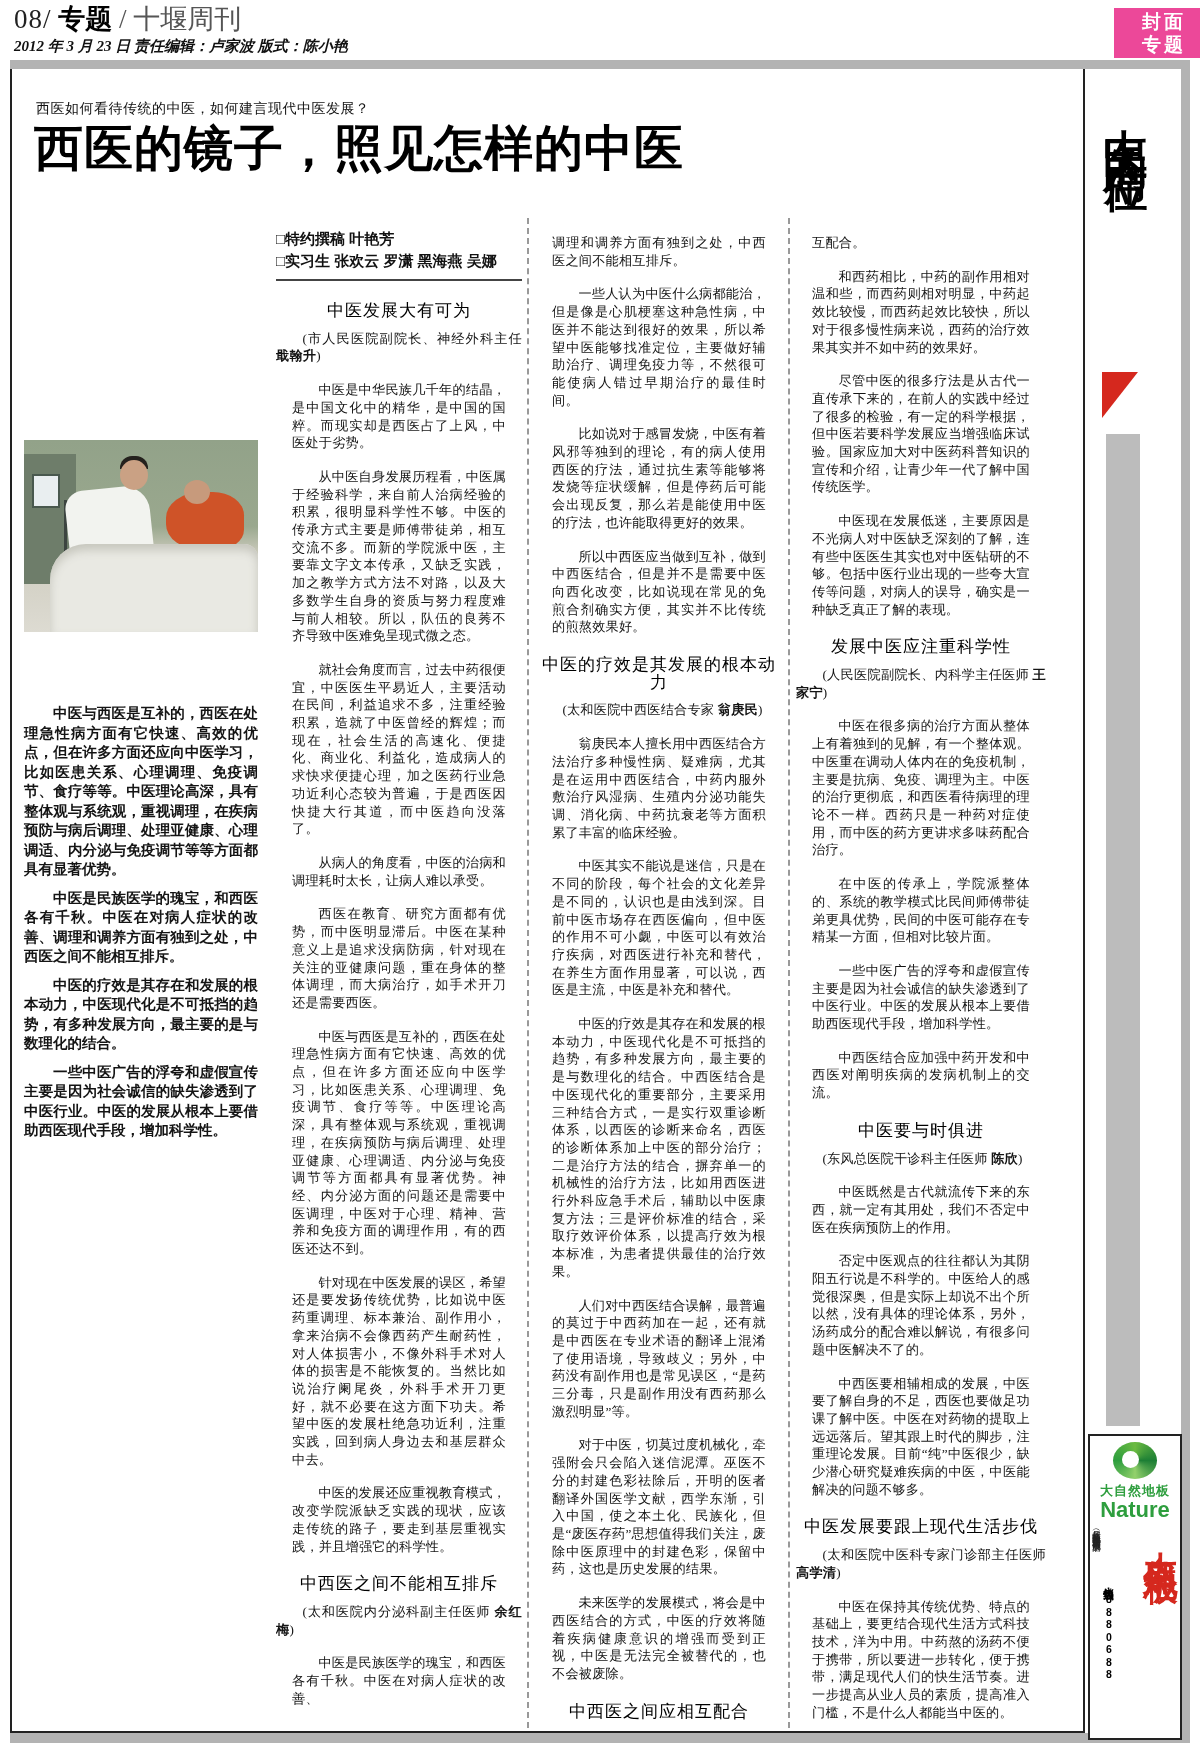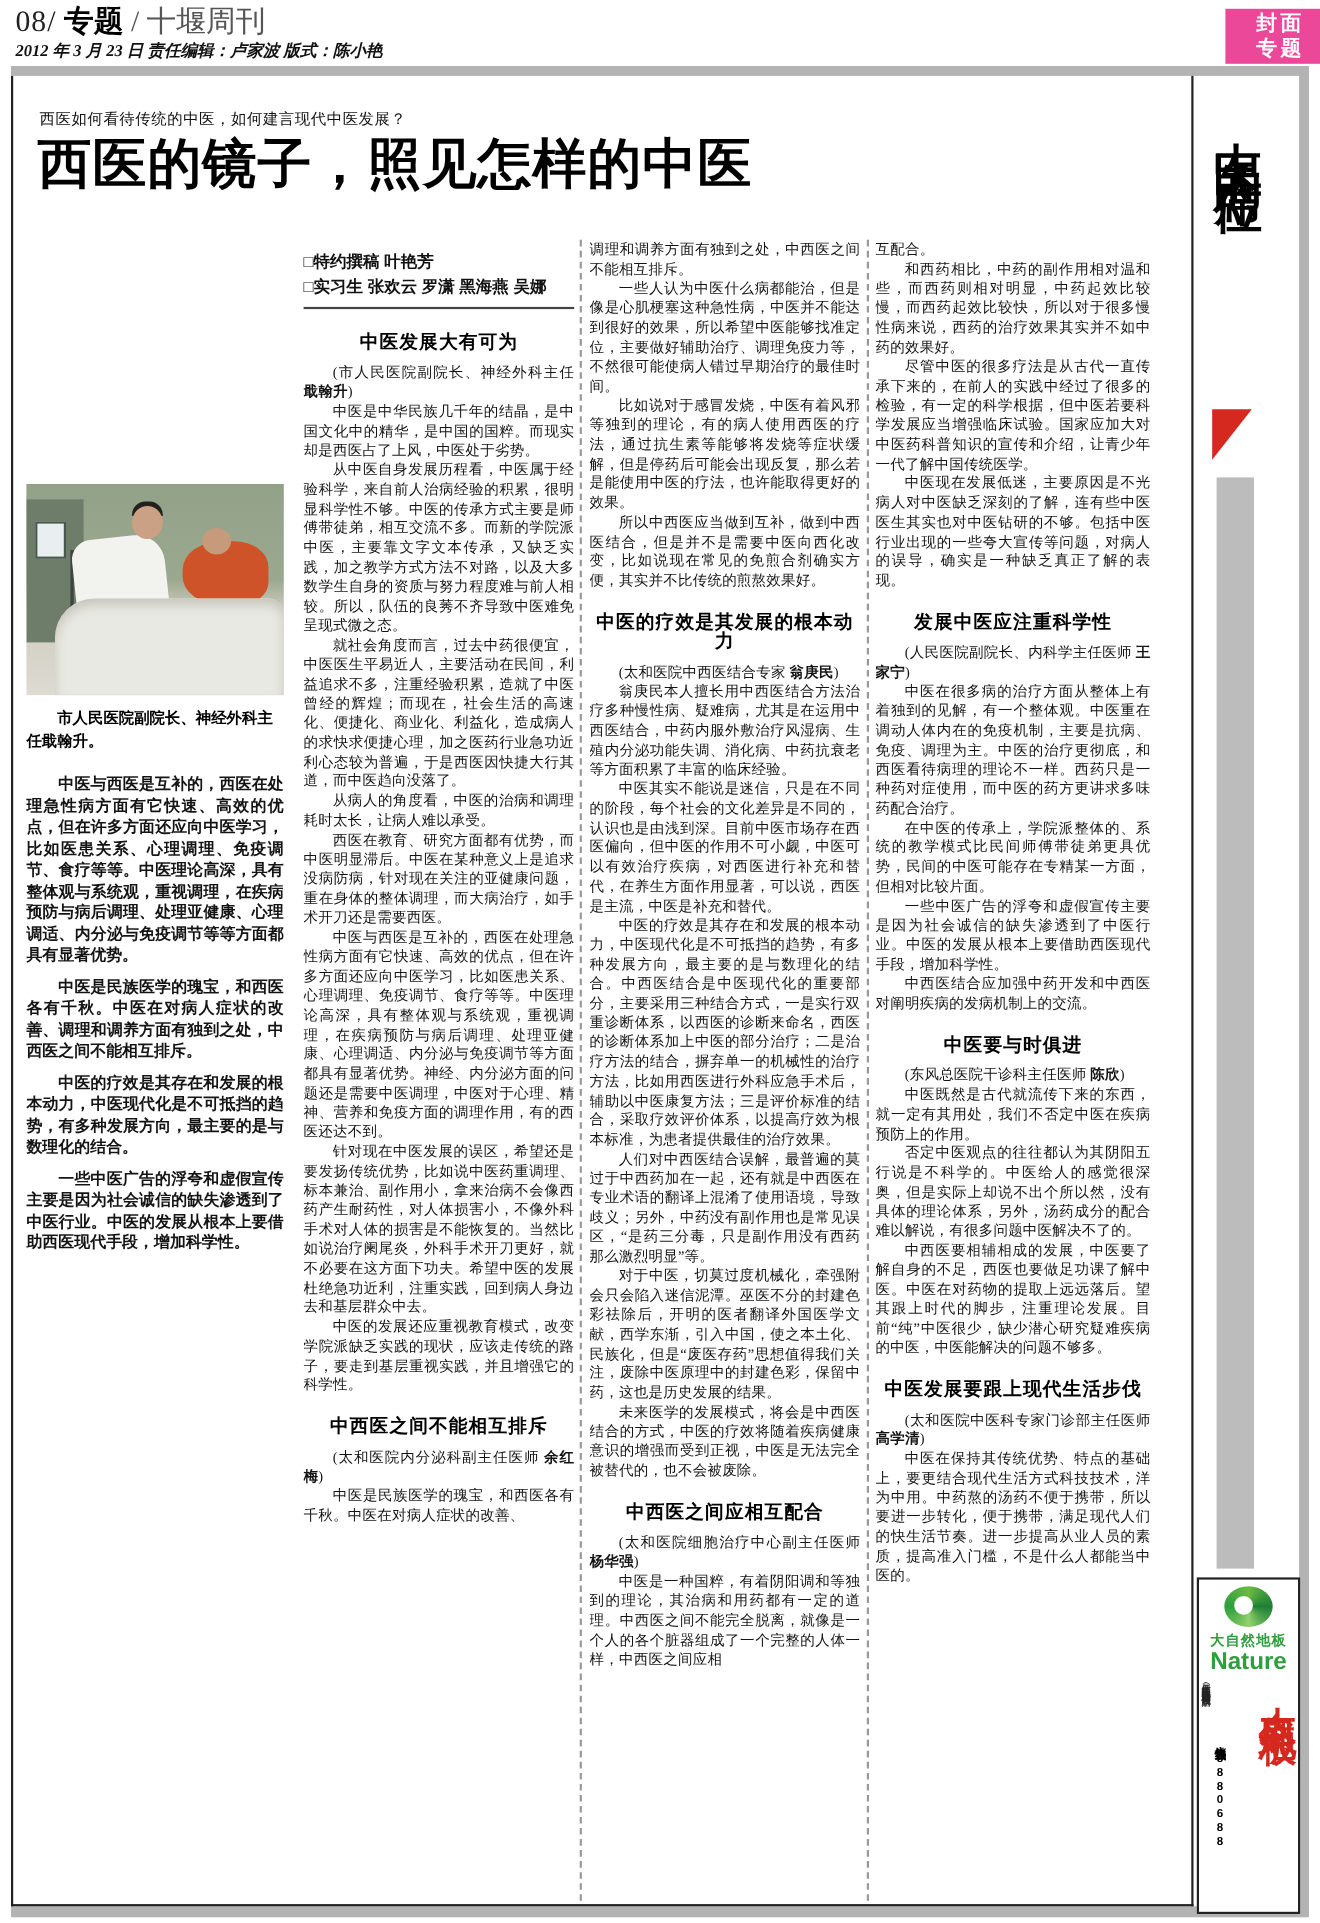--- a/index.html
+++ b/index.html
@@ -36,23 +36,23 @@
 
   
   .column{position:absolute;top:218px;width:246px;height:1510px;overflow:hidden;
           font-family:"Liberation Serif","DejaVu Serif",serif;font-size:13.2px;line-height:17.7px;
           text-align:justify;letter-spacing:0.2px;color:#141414;}
   #col1{left:276px;top:282px;height:1446px;}
   #col2{left:536px;}
   #col3{left:796px;width:250px;}
   .vrule{position:absolute;top:218px;height:1510px;width:0;border-left:2px dashed #999;}
   #vr1{left:527px;} #vr2{left:788px;}
-  .para{margin:0;text-indent:2em;}
+  .para{margin:16px;text-indent:2em;}
   .para.cont{text-indent:0;}
-  .sec-h{font-family:"Liberation Sans","DejaVu Sans",sans-serif;font-size:17px;font-weight:700;
+  .sec-h{font-family:"Liberation Sans","DejaVu Sans",sans-serif;font-size:17px;font-weight:400;
          text-align:center;margin:20px 0 10px;letter-spacing:1px;color:#000;}
   .byl{margin:0;text-indent:2em;}
   .byl b{font-family:"Liberation Sans","DejaVu Sans",sans-serif;margin-top:40px;}
 
   
   .photo{position:absolute;left:24px;top:440px;width:234px;height:192px;overflow:hidden;
          background:linear-gradient(180deg,#92a289 0%,#9aa88e 45%,#cfcdc0 60%,#dddbd2 100%);}
   .ph-equip{position:absolute;left:0;top:14px;width:52px;height:130px;background:#6e7d6a;}
   .ph-monitor{position:absolute;left:8px;top:34px;width:24px;height:30px;background:#e9eef0;border:2px solid #49584e;}
   .ph-pole{position:absolute;left:40px;top:60px;width:3px;height:120px;background:#3c4440;}
@@ -132,21 +132,20 @@
     <div class="ph-equip"></div>
     <div class="ph-monitor"></div>
     <div class="ph-pole"></div>
     <div class="ph-doctor-coat"></div>
     <div class="ph-doctor-hair"></div>
     <div class="ph-doctor-head"></div>
     <div class="ph-patient"></div>
     <div class="ph-patient-head"></div>
     <div class="ph-blanket"></div>
   </div>
-  <div class="caption">市人民医院副院长、神经外科主任戢翰升。</div>
   <div class="quotes">
       <p class="pq">中医与西医是互补的，西医在处理急性病方面有它快速、高效的优点，但在许多方面还应向中医学习，比如医患关系、心理调理、免疫调节、食疗等等。中医理论高深，具有整体观与系统观，重视调理，在疾病预防与病后调理、处理亚健康、心理调适、内分泌与免疫调节等等方面都具有显著优势。</p>
       <p class="pq">中医是民族医学的瑰宝，和西医各有千秋。中医在对病人症状的改善、调理和调养方面有独到之处，中西医之间不能相互排斥。</p>
       <p class="pq">中医的疗效是其存在和发展的根本动力，中医现代化是不可抵挡的趋势，有多种发展方向，最主要的是与数理化的结合。</p>
       <p class="pq">一些中医广告的浮夸和虚假宣传主要是因为社会诚信的缺失渗透到了中医行业。中医的发展从根本上要借助西医现代手段，增加科学性。</p>
     </div>
 
   <div class="column" id="col1">
       <div class="sec-h">中医发展大有可为</div>
       <div class="byl"><span>(市人民医院副院长、神经外科主任  </span><b>戢翰升</b><span>)</span></div>

